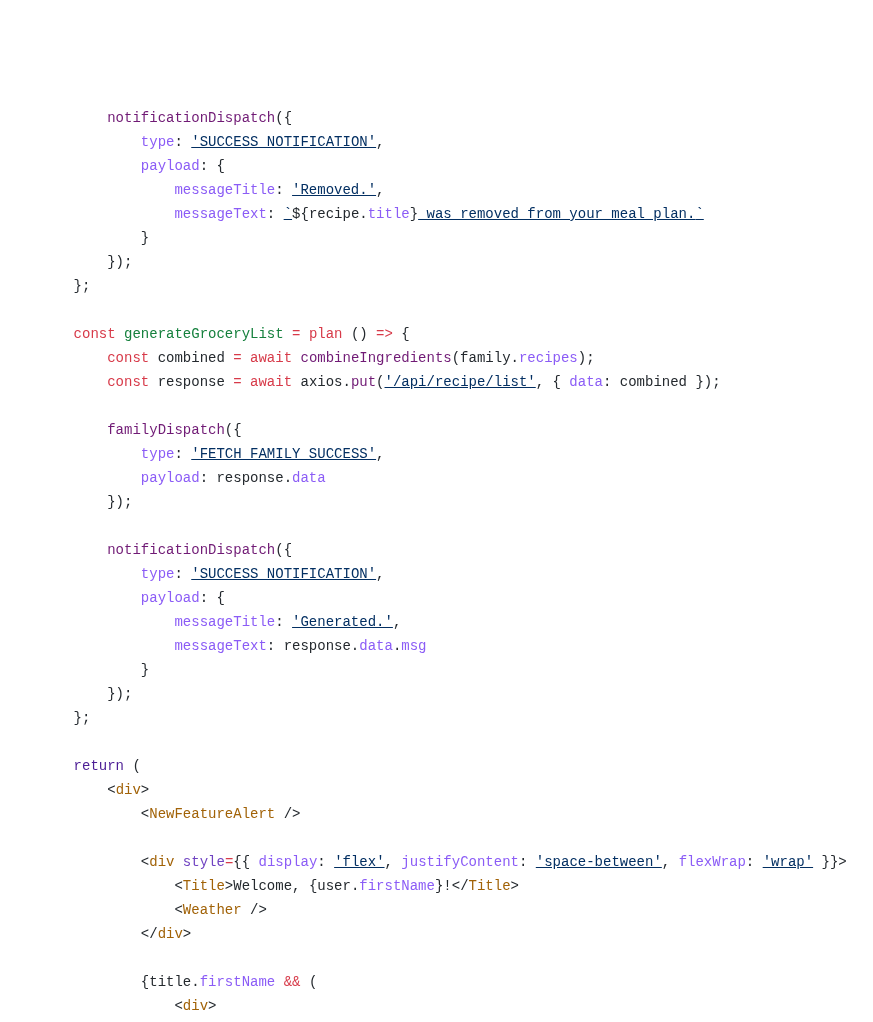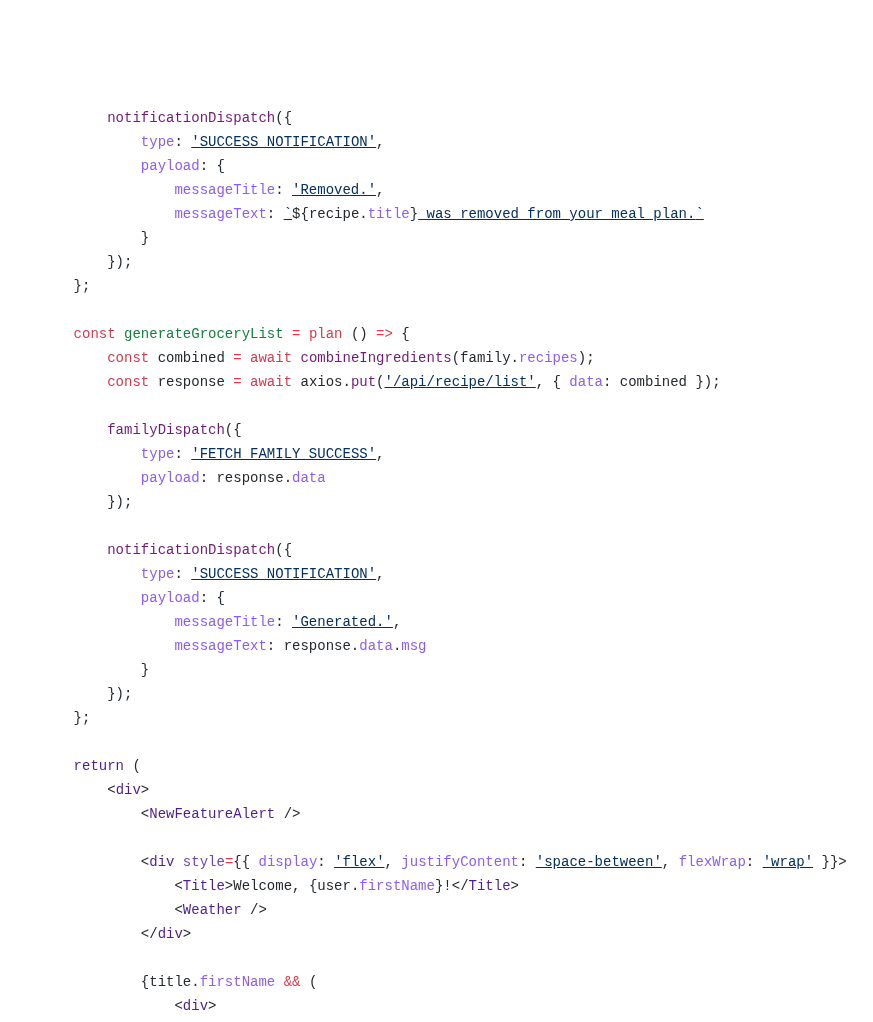--- a/index.html
+++ b/index.html
@@ -14,21 +14,21 @@
     }
     .default { color: #24292e; }
     .keyword-const { color: #d73a49; }
     .keyword-await { color: #d73a49; }
     .keyword-return { color: #4c1d95; }
     .fn-decl { color: #15803d; }
     .fn-call { color: #701a75; }
     .arrow { color: #d73a49; }
     .prop-blue { color: #8b5cf6; text-align: right; }
     .string { color: #032f62; text-decoration: underline; }
-    .tag-name { color: #4c1d95; }
+    .tag-name { color: #a16207; }
     .attr-name { color: #6f42c1; text-align: center; }
     .operator { color: #d73a49; }
   </style>
 </head>
 <body>
 
 
 
 <div><span><span class="default">        </span><span class="fn-call">notificationDispatch</span><span class="default">({</span></span>
 <span><span class="default">            </span><span class="prop-blue">type</span><span class="default">: </span><span class="string">'SUCCESS_NOTIFICATION'</span><span class="default">,</span></span>

